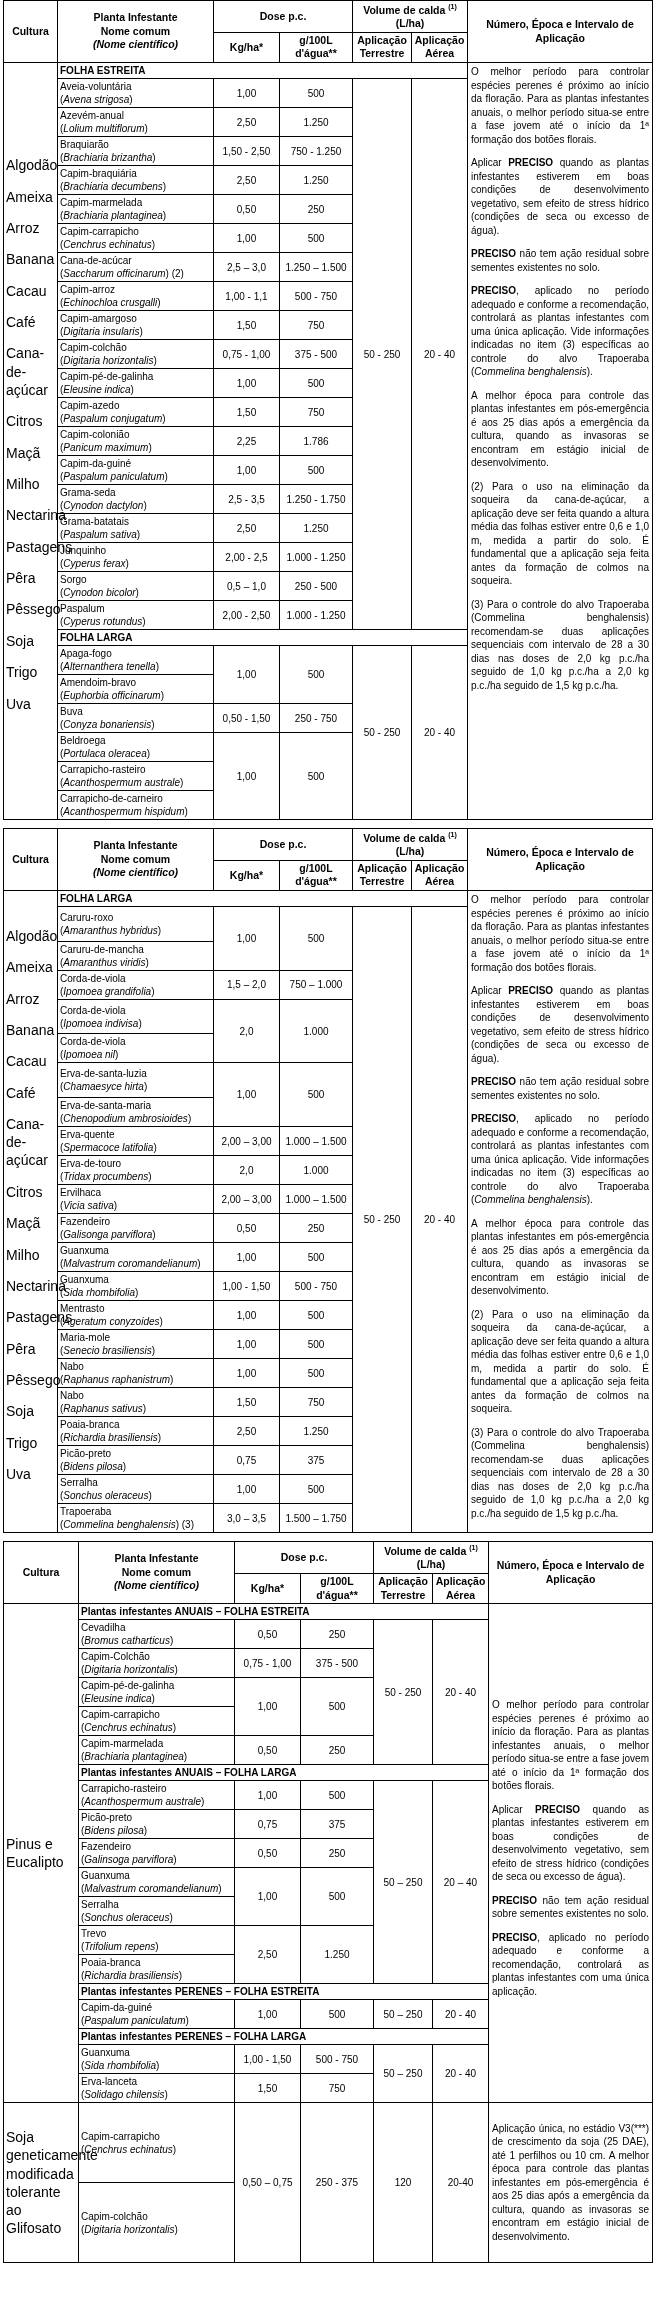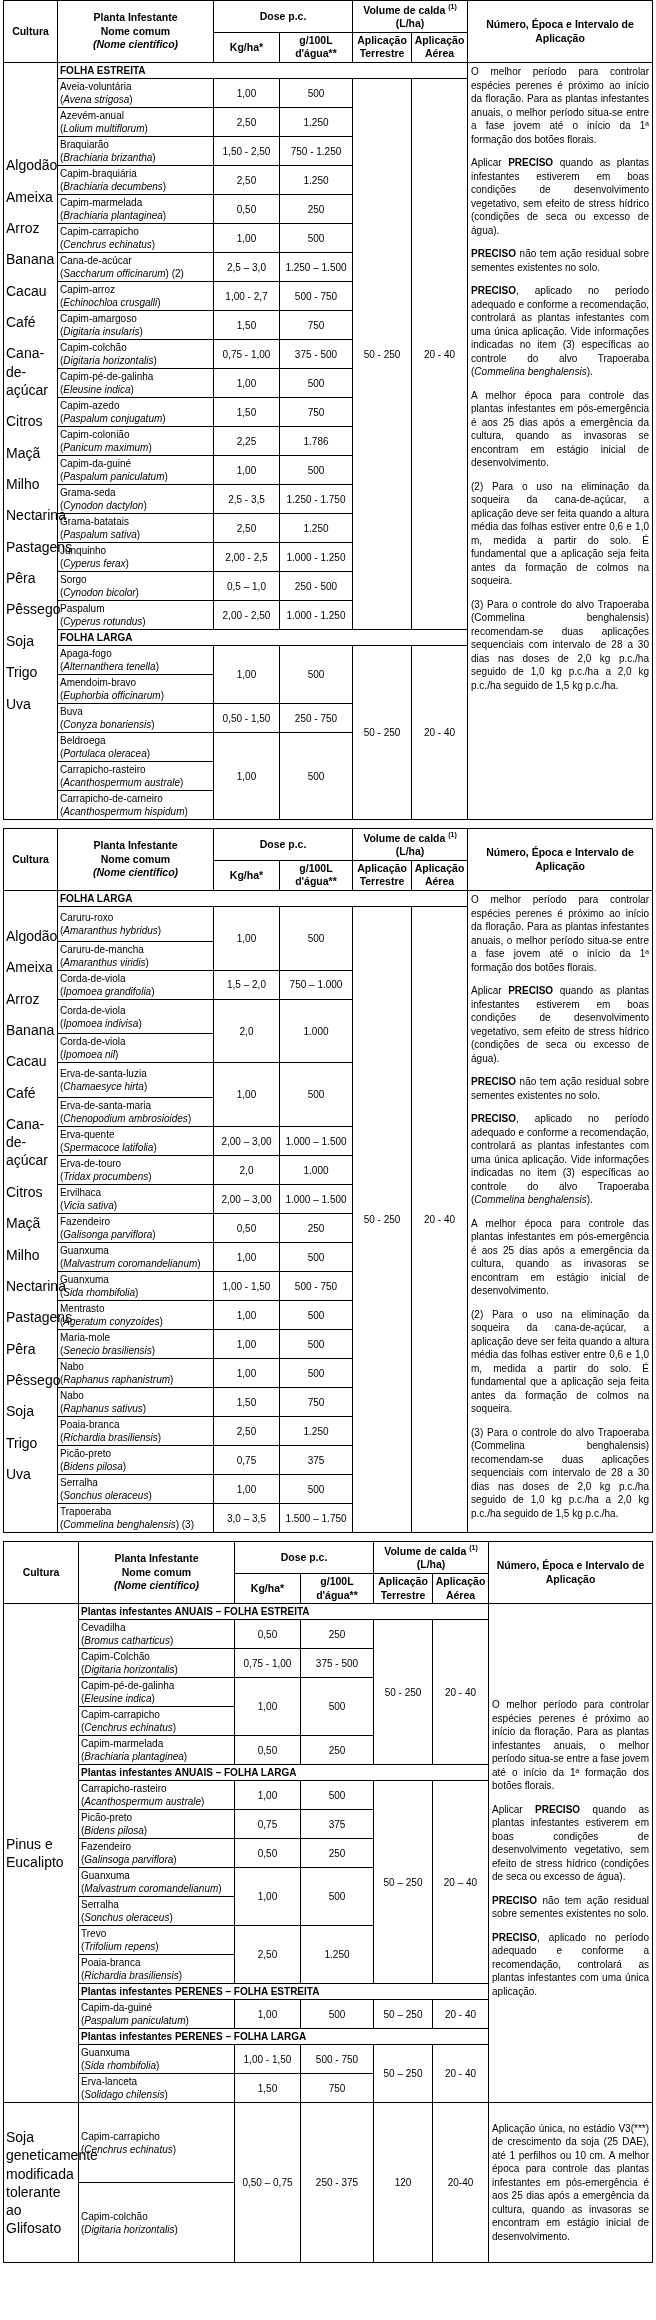--- a/index.html
+++ b/index.html
@@ -128,21 +128,21 @@
           <td>
             <div class="plant"><span>Cana-de-acúcar</span><br>(<span class="sci">Saccharum officinarum</span>)<span> (2)</span></div>
           </td>
       <td class="c">2,5 – 3,0</td>
       <td class="c">1.250 – 1.500</td>
         </tr>
         <tr class="r">
           <td>
             <div class="plant"><span>Capim-arroz</span><br>(<span class="sci">Echinochloa crusgalli</span>)</div>
           </td>
-      <td class="c">1,00 - 2,7</td>
+      <td class="c">1,00 - 1,1</td>
       <td class="c">500 - 750</td>
         </tr>
         <tr class="r">
           <td>
             <div class="plant"><span>Capim-amargoso</span><br>(<span class="sci">Digitaria insularis</span>)</div>
           </td>
       <td class="c">1,50</td>
       <td class="c">750</td>
         </tr>
         <tr class="r">

